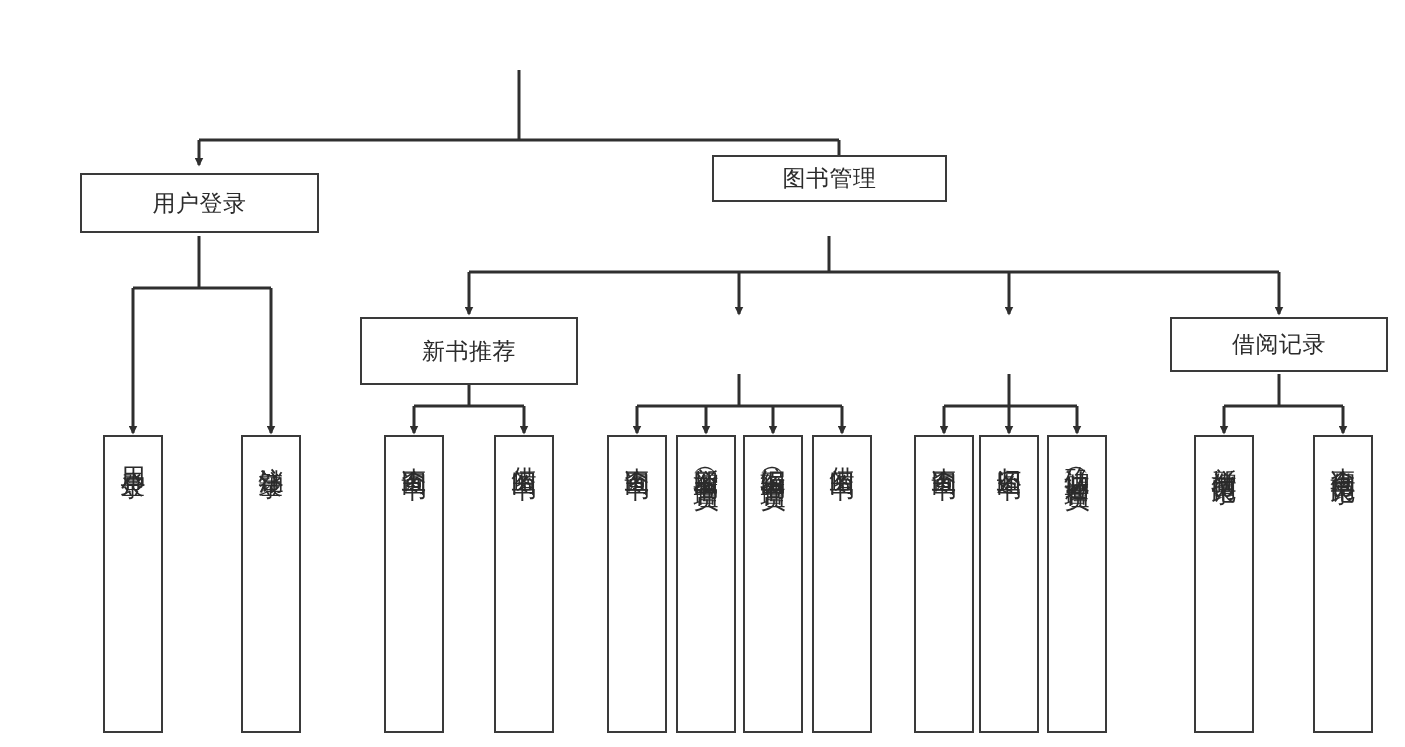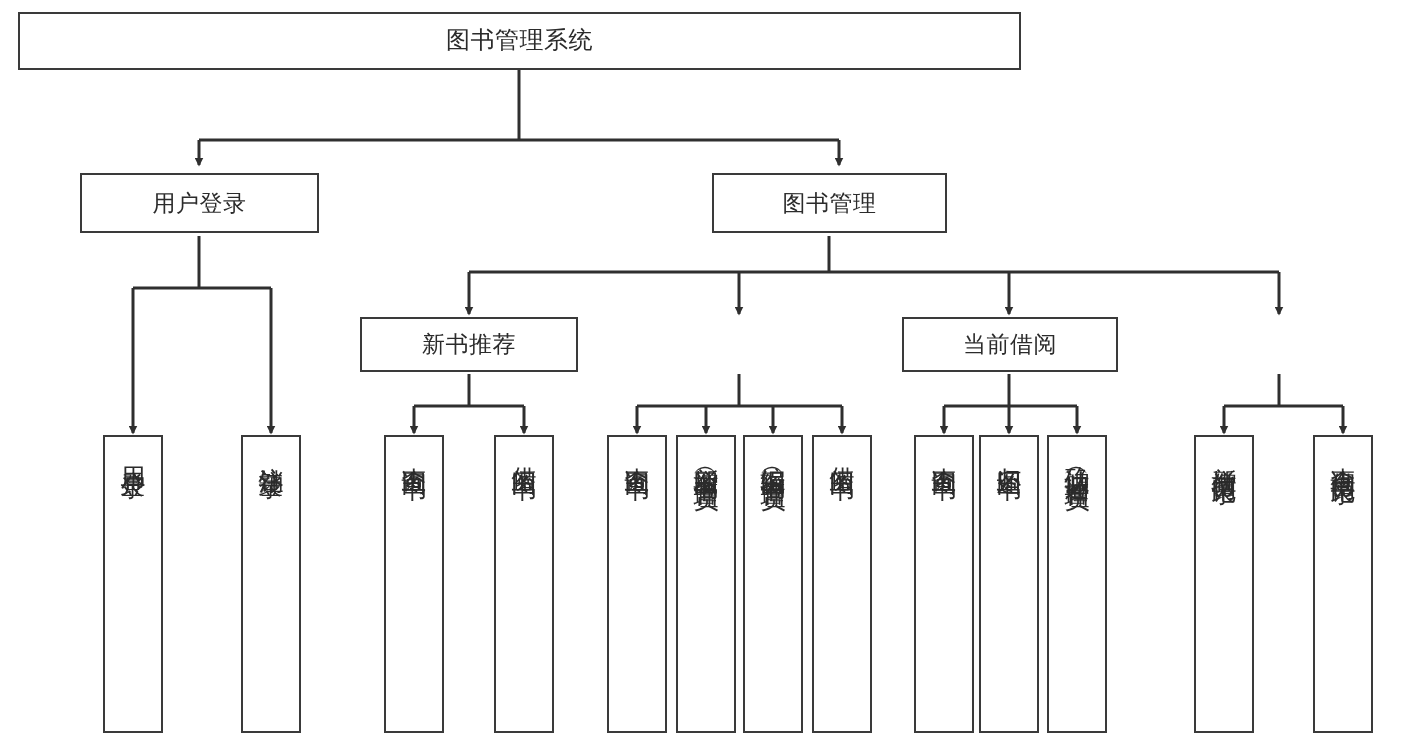--- a/index.html
+++ b/index.html
@@ -120,41 +120,38 @@
       <path d="M1077,406 L1077,433" marker-end="url(#arrow)"></path>
 
       <path d="M1279,374 L1279,406"></path>
       <path d="M1224,406 L1343,406"></path>
       <path d="M1224,406 L1224,433" marker-end="url(#arrow)"></path>
       <path d="M1343,406 L1343,433" marker-end="url(#arrow)"></path>
 
     </g>
   </svg>
 
-  <div class="node horiz root" style="left:18px; top:12px; width:1003px; height:58px;">
-    <span class="node-label">图书管理系统</span>
-  </div>
 
   <div class="node horiz" style="left:80px; top:173px; width:239px; height:60px;">
     <span class="node-label">用户登录</span>
   </div>
 
-  <div class="node horiz" style="left:712px; top:173px; width:235px; height:60px;">
+  <div class="node horiz" style="left:712px; top:155px; width:235px; height:47px;">
     <span class="node-label">图书管理</span>
   </div>
 
-  <div class="node horiz" style="left:360px; top:317px; width:218px; height:55px;">
+  <div class="node horiz" style="left:360px; top:317px; width:218px; height:68px;">
     <span class="node-label">新书推荐</span>
   </div>
 
 
-  <div class="node horiz" style="left:902px; top:317px; width:216px; height:55px;">
-    <span class="node-label">当前借阅</span>
-  </div>
-
+
+  <div class="node horiz" style="left:1170px; top:317px; width:218px; height:55px;">
+    <span class="node-label">借阅记录</span>
+  </div>
 
   <div class="node vert" style="left:103px; top:435px; width:60px; height:298px;">
     <span class="node-label">用户登录</span>
   </div>
 
   <div class="node vert" style="left:241px; top:435px; width:60px; height:298px;">
     <span class="node-label">注销登录</span>
   </div>
 
   <div class="node vert" style="left:384px; top:435px; width:60px; height:298px;">

